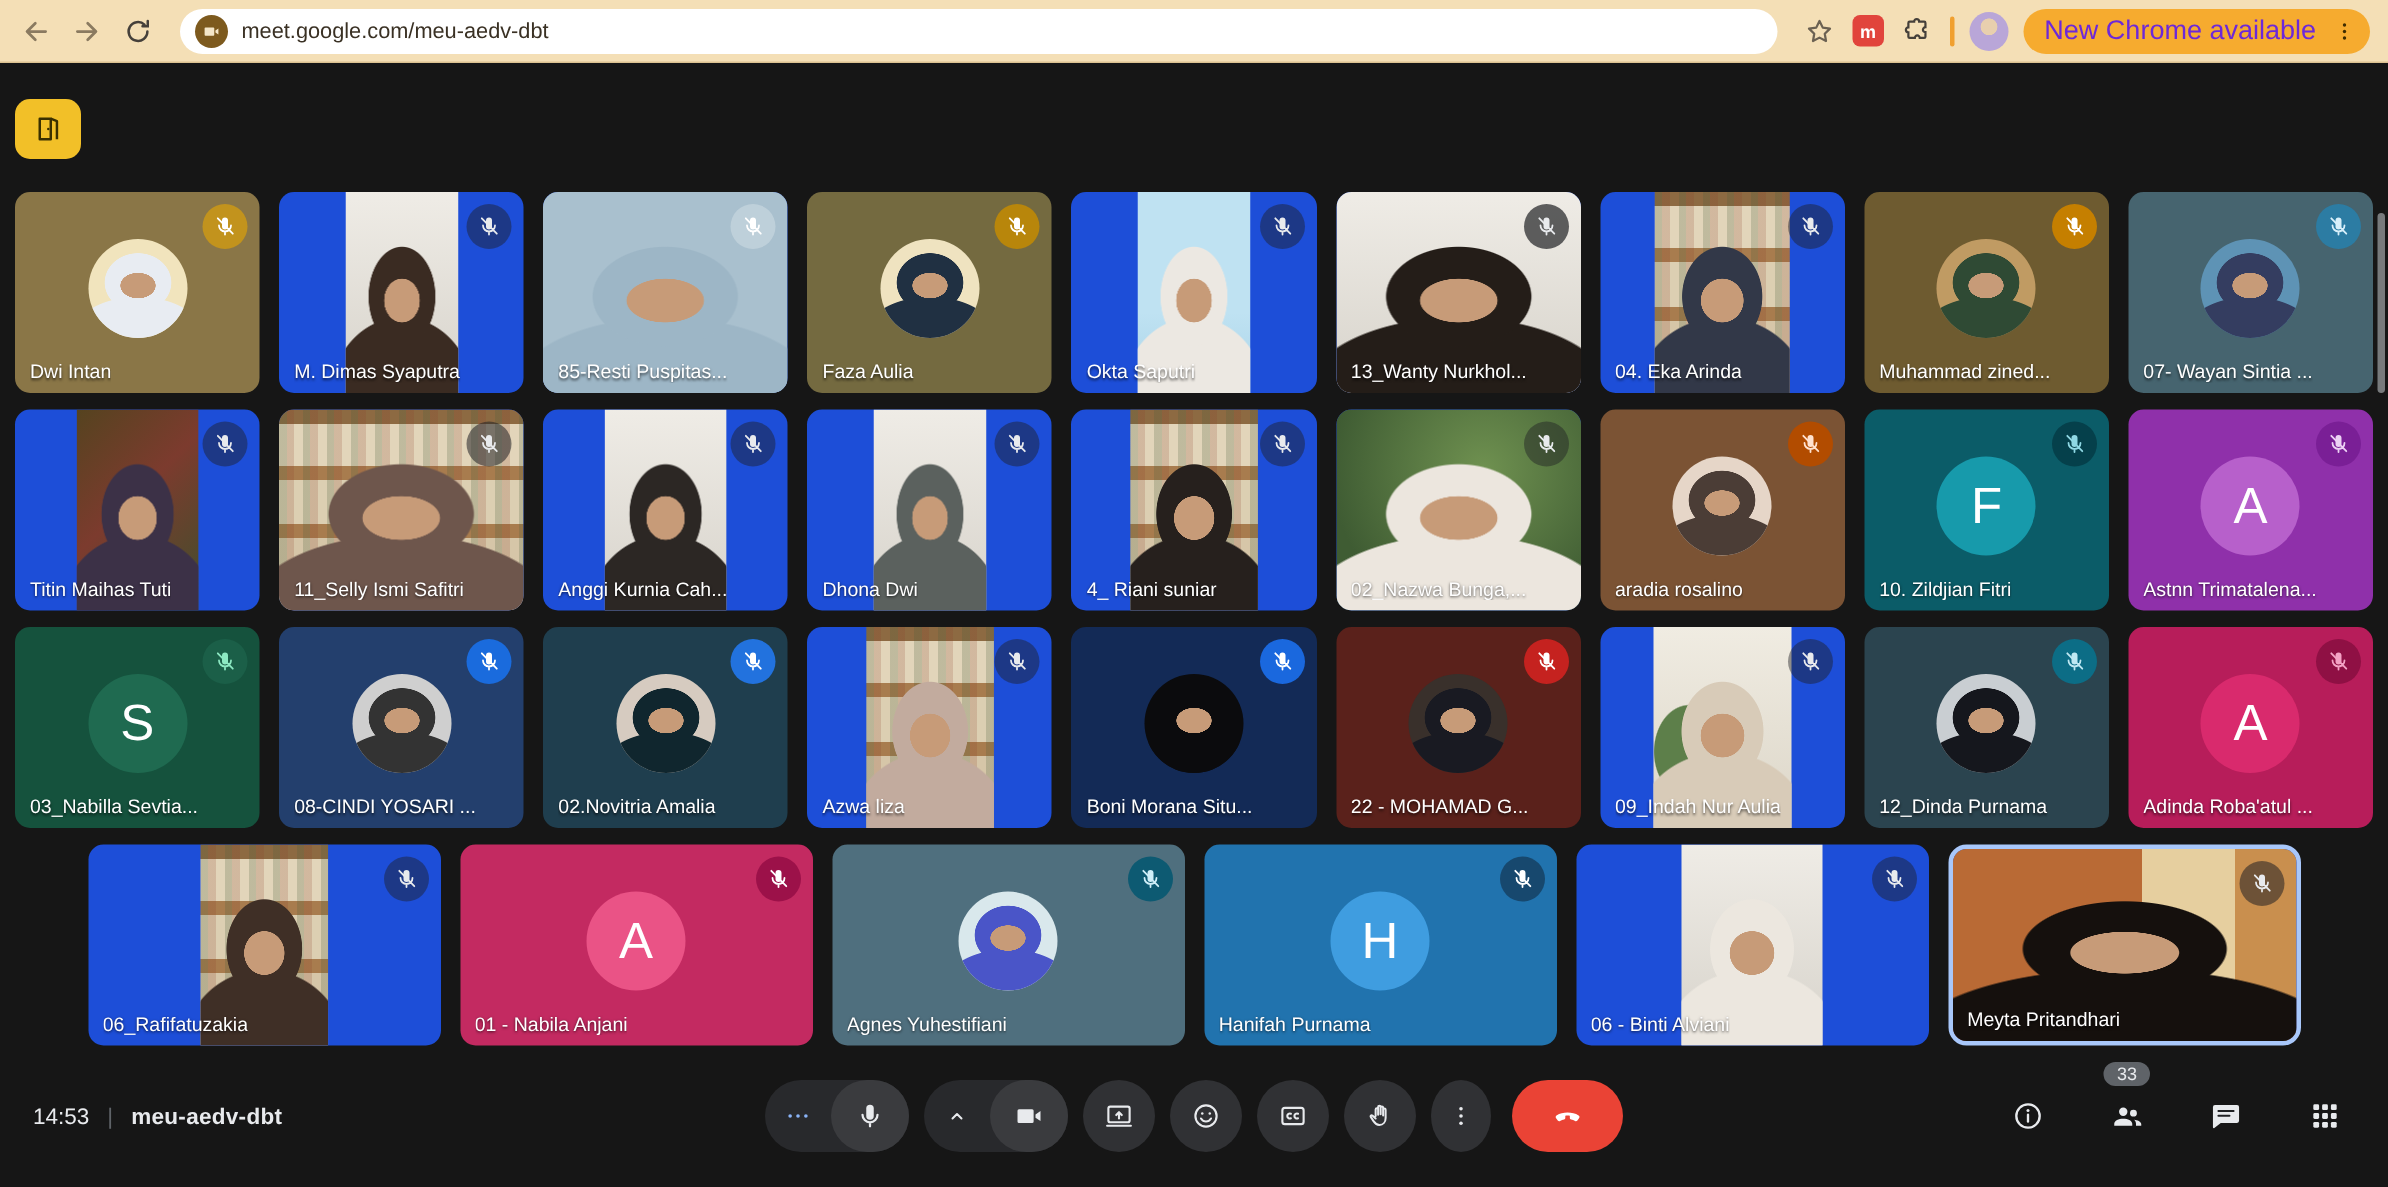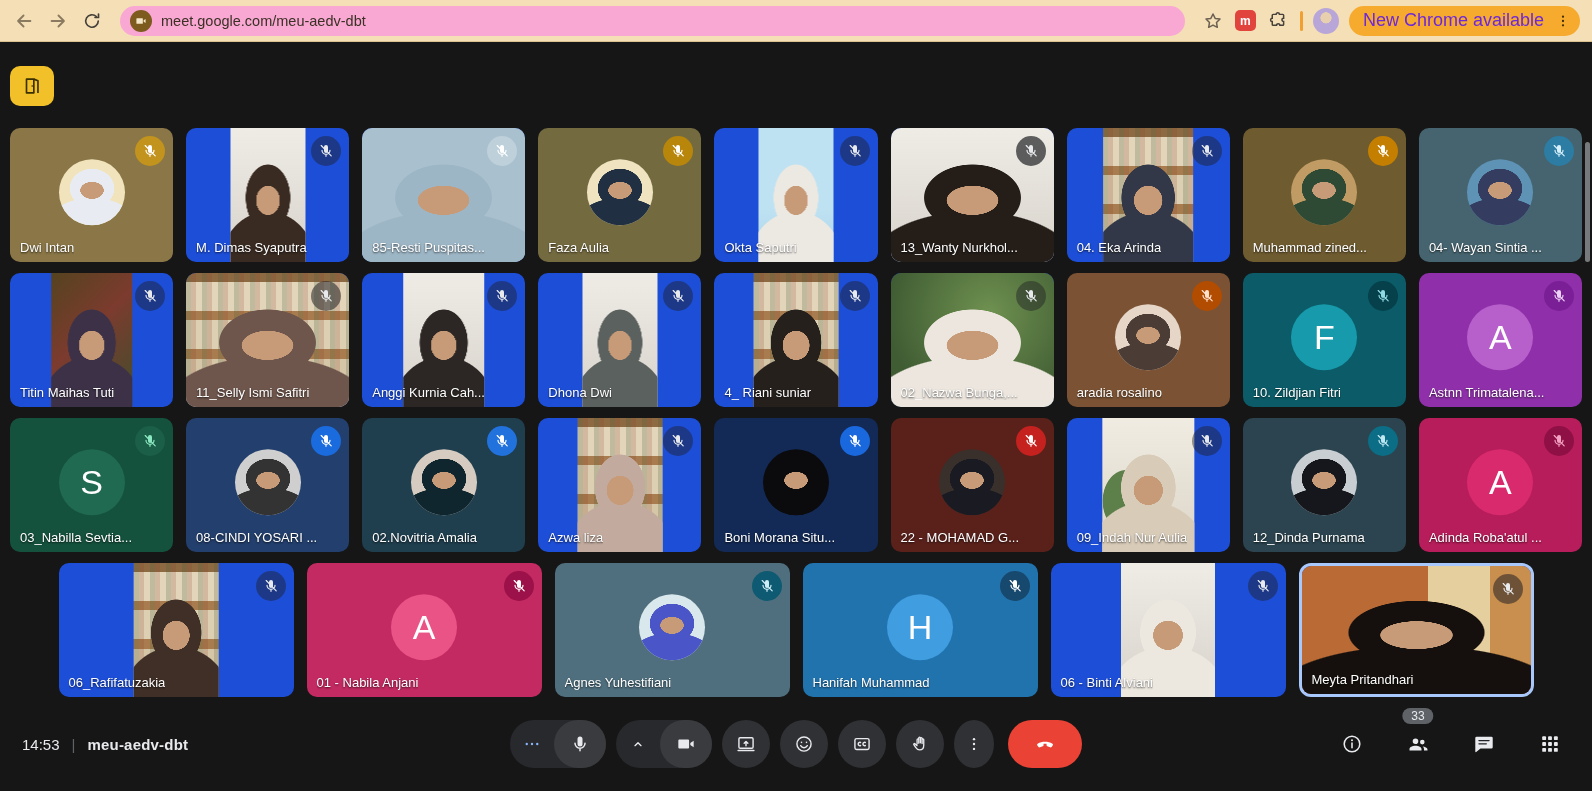--- a/index.html
+++ b/index.html
@@ -2,21 +2,21 @@
 <html><head>
 <meta charset="utf-8">
 <style>
   * { margin:0; padding:0; box-sizing:border-box; }
   html,body { width:1592px; height:791px; font-family:"Liberation Sans",sans-serif; background:#161616; overflow:hidden; }
 
   
   .browser-bar { height:42px; background:#f4dfb6; display:flex; align-items:center; padding:0 12px; gap:10px; border-bottom:1px solid #dcc291; }
   .nav-ic { width:24px; height:24px; display:flex; align-items:center; justify-content:center; color:#8a7a60; flex:none; cursor:pointer; }
   .nav-ic.dark { color:#45403a; }
-  .url-pill { flex:1; height:30px; background:#f9a8d4; border-radius:15px; display:flex; align-items:center; padding:0 10px; gap:9px; margin:16px 6px; min-width:0; }
+  .url-pill { flex:1; height:30px; background:#ffffff; border-radius:15px; display:flex; align-items:center; padding:0 10px; gap:9px; margin:16px 6px; min-width:0; }
   .meet-badge { width:22px; height:22px; border-radius:50%; background:#7d5a1e; display:flex; align-items:center; justify-content:center; flex:none; }
   .url-text { font-size:14.5px; color:#3a3124; white-space:nowrap; overflow:hidden; flex:1; }
   .star { color:#6b6152; }
   .ext-red { width:21px; height:21px; border-radius:5px; background:#e1443c; color:#fff; font-weight:bold; font-size:12px; display:flex; align-items:center; justify-content:center; flex:none; cursor:pointer; }
   .orange-sep { width:3px; height:20px; background:#f0a030; border-radius:2px; flex:none; }
   .profile-av { width:26px; height:26px; border-radius:50%; background:radial-gradient(circle at 50% 38%, #e8cfae 26%, #b9a6d8 28% 100%); flex:none; cursor:pointer; }
   .update-pill { height:30px; background:#f6ab2f; border-radius:15px; display:flex; align-items:center; gap:8px; padding:0 6px 0 14px; flex:none; cursor:pointer; }
   .update-pill span.txt { font-size:18px; color:#6d28d9; font-weight:400; }
   .update-dots { width:22px; height:22px; display:flex; align-items:center; justify-content:center; color:#402d00; }
 
@@ -236,21 +236,21 @@
         <div class="tile" style="background: rgb(70, 100, 111);">
           <div class="avatar" style="background:#5e93b5">
             <span class="sil" style="--person:#343d60"></span>
           </div>
           <div class="mic" style="background:#2c7ca3;color:#d8effa">
             <svg width="16" height="16" viewBox="0 0 24 24">
               <path fill="currentColor" d="M9 6a3 3 0 0 1 6 0v6a3 3 0 0 1-6 0z"></path>
               <path fill="none" stroke="currentColor" stroke-width="1.8" stroke-linecap="round" d="M6 11a6 6 0 0 0 12 0M12 17v3M4.8 3.8l15 15.4"></path>
             </svg>
           </div>
-          <div class="pname">04- Wayan Sintia ...</div>
+          <div class="pname">07- Wayan Sintia ...</div>
         </div>
       </div>
     <div class="grid-row">
         <div class="tile">
           <div class="vid strip scene-christmas" style="--person:#3c3147;width:50%"></div>
           <div class="mic" style="background:rgba(30,32,35,0.45);color:#e8eaed">
             <svg width="16" height="16" viewBox="0 0 24 24">
               <path fill="currentColor" d="M9 6a3 3 0 0 1 6 0v6a3 3 0 0 1-6 0z"></path>
               <path fill="none" stroke="currentColor" stroke-width="1.8" stroke-linecap="round" d="M6 11a6 6 0 0 0 12 0M12 17v3M4.8 3.8l15 15.4"></path>
             </svg>
@@ -476,21 +476,21 @@
           <div class="pname">Agnes Yuhestifiani</div>
         </div>
         <div class="tile" style="background: rgb(33, 115, 174);">
           <div class="avatar letter" style="background:#3f9de0">H</div>
           <div class="mic" style="background:#17486e;color:#ffffff">
             <svg width="16" height="16" viewBox="0 0 24 24">
               <path fill="currentColor" d="M9 6a3 3 0 0 1 6 0v6a3 3 0 0 1-6 0z"></path>
               <path fill="none" stroke="currentColor" stroke-width="1.8" stroke-linecap="round" d="M6 11a6 6 0 0 0 12 0M12 17v3M4.8 3.8l15 15.4"></path>
             </svg>
           </div>
-          <div class="pname">Hanifah Muhammad</div>
+          <div class="pname">Hanifah Purnama</div>
         </div>
         <div class="tile">
           <div class="vid strip scene-white" style="--person:#ece7df;width:40%"></div>
           <div class="mic" style="background:rgba(30,32,35,0.45);color:#e8eaed">
             <svg width="16" height="16" viewBox="0 0 24 24">
               <path fill="currentColor" d="M9 6a3 3 0 0 1 6 0v6a3 3 0 0 1-6 0z"></path>
               <path fill="none" stroke="currentColor" stroke-width="1.8" stroke-linecap="round" d="M6 11a6 6 0 0 0 12 0M12 17v3M4.8 3.8l15 15.4"></path>
             </svg>
           </div>
           <div class="pname">06 - Binti Alviani</div>

